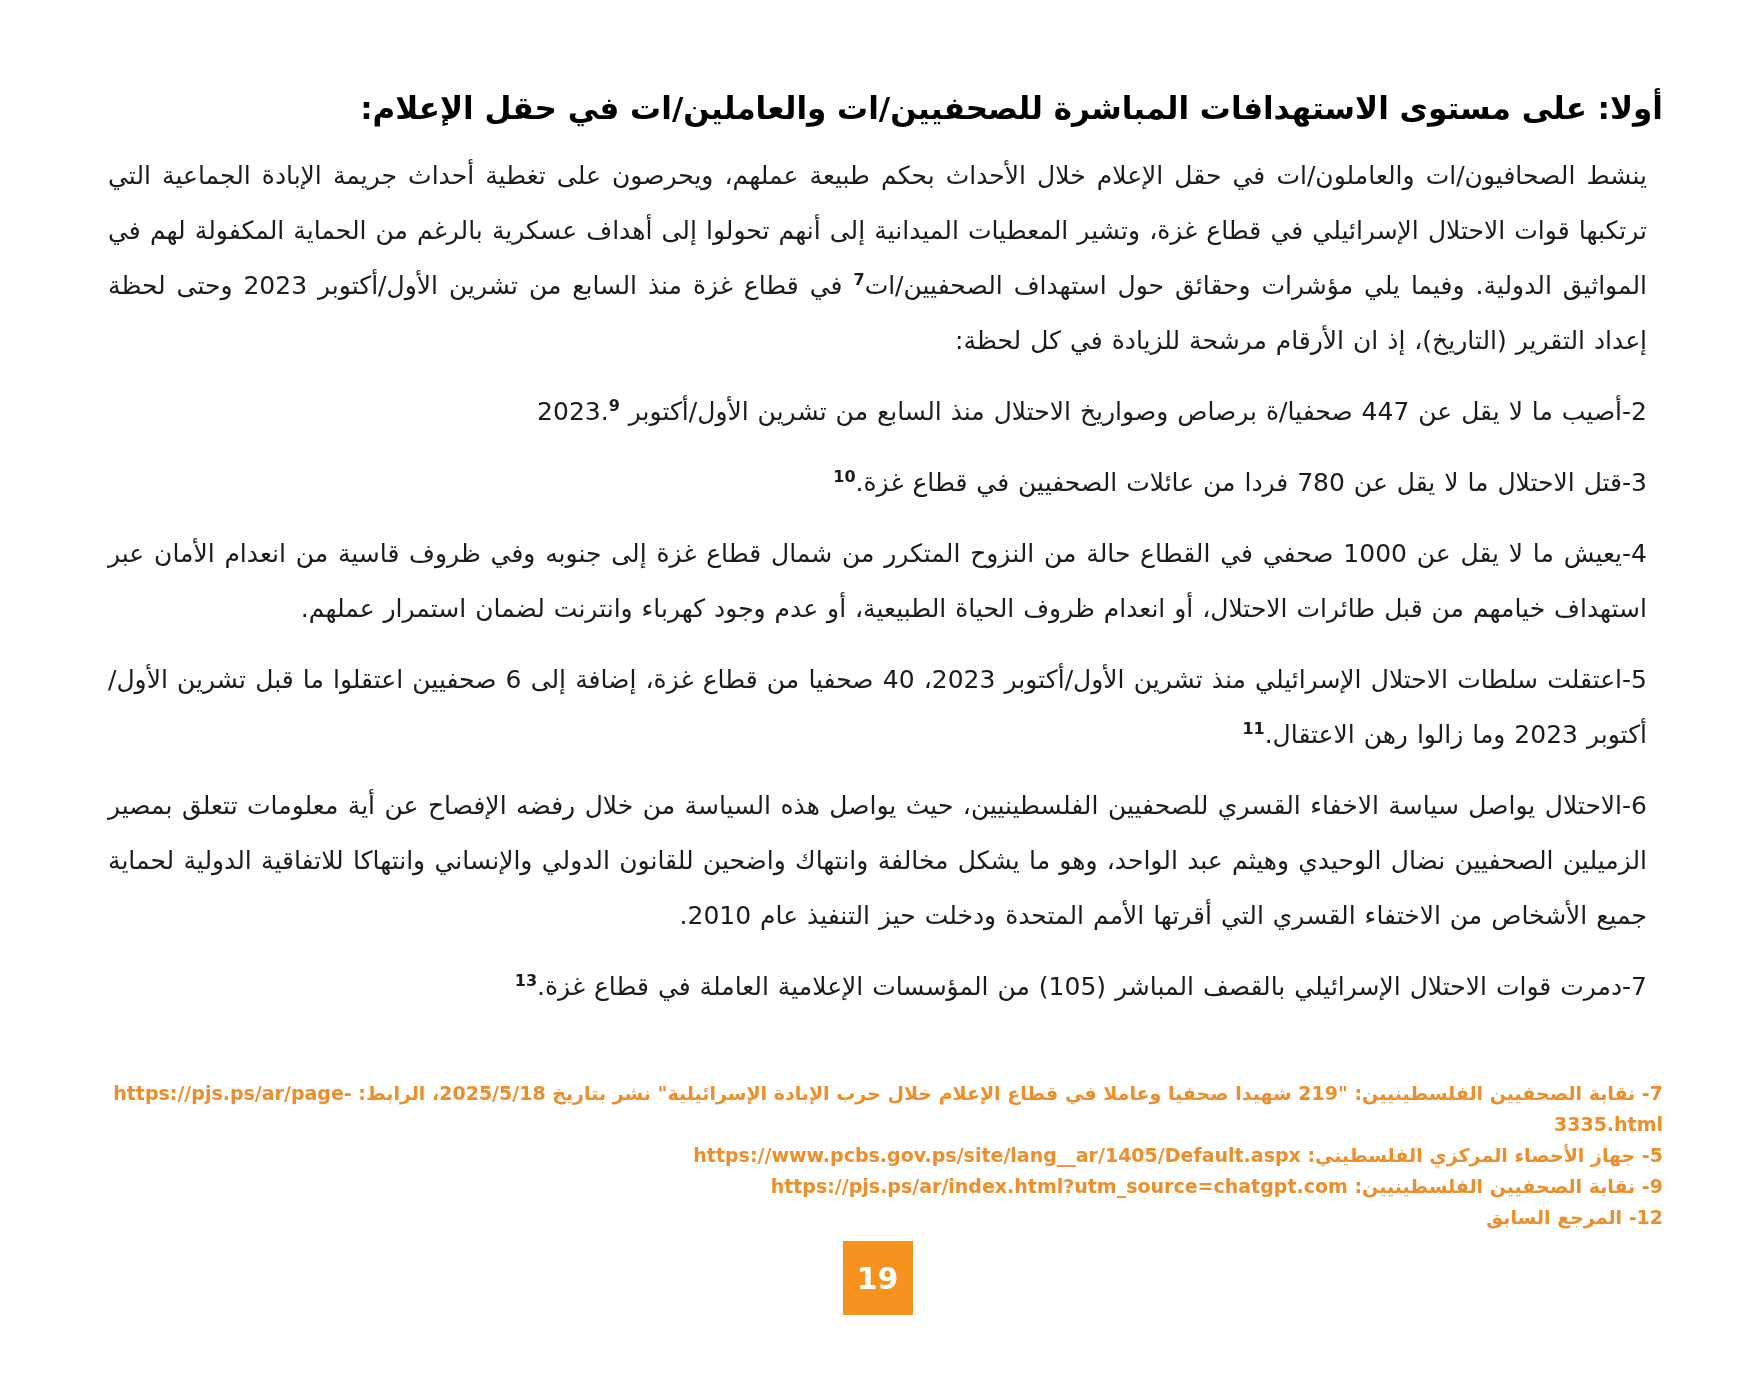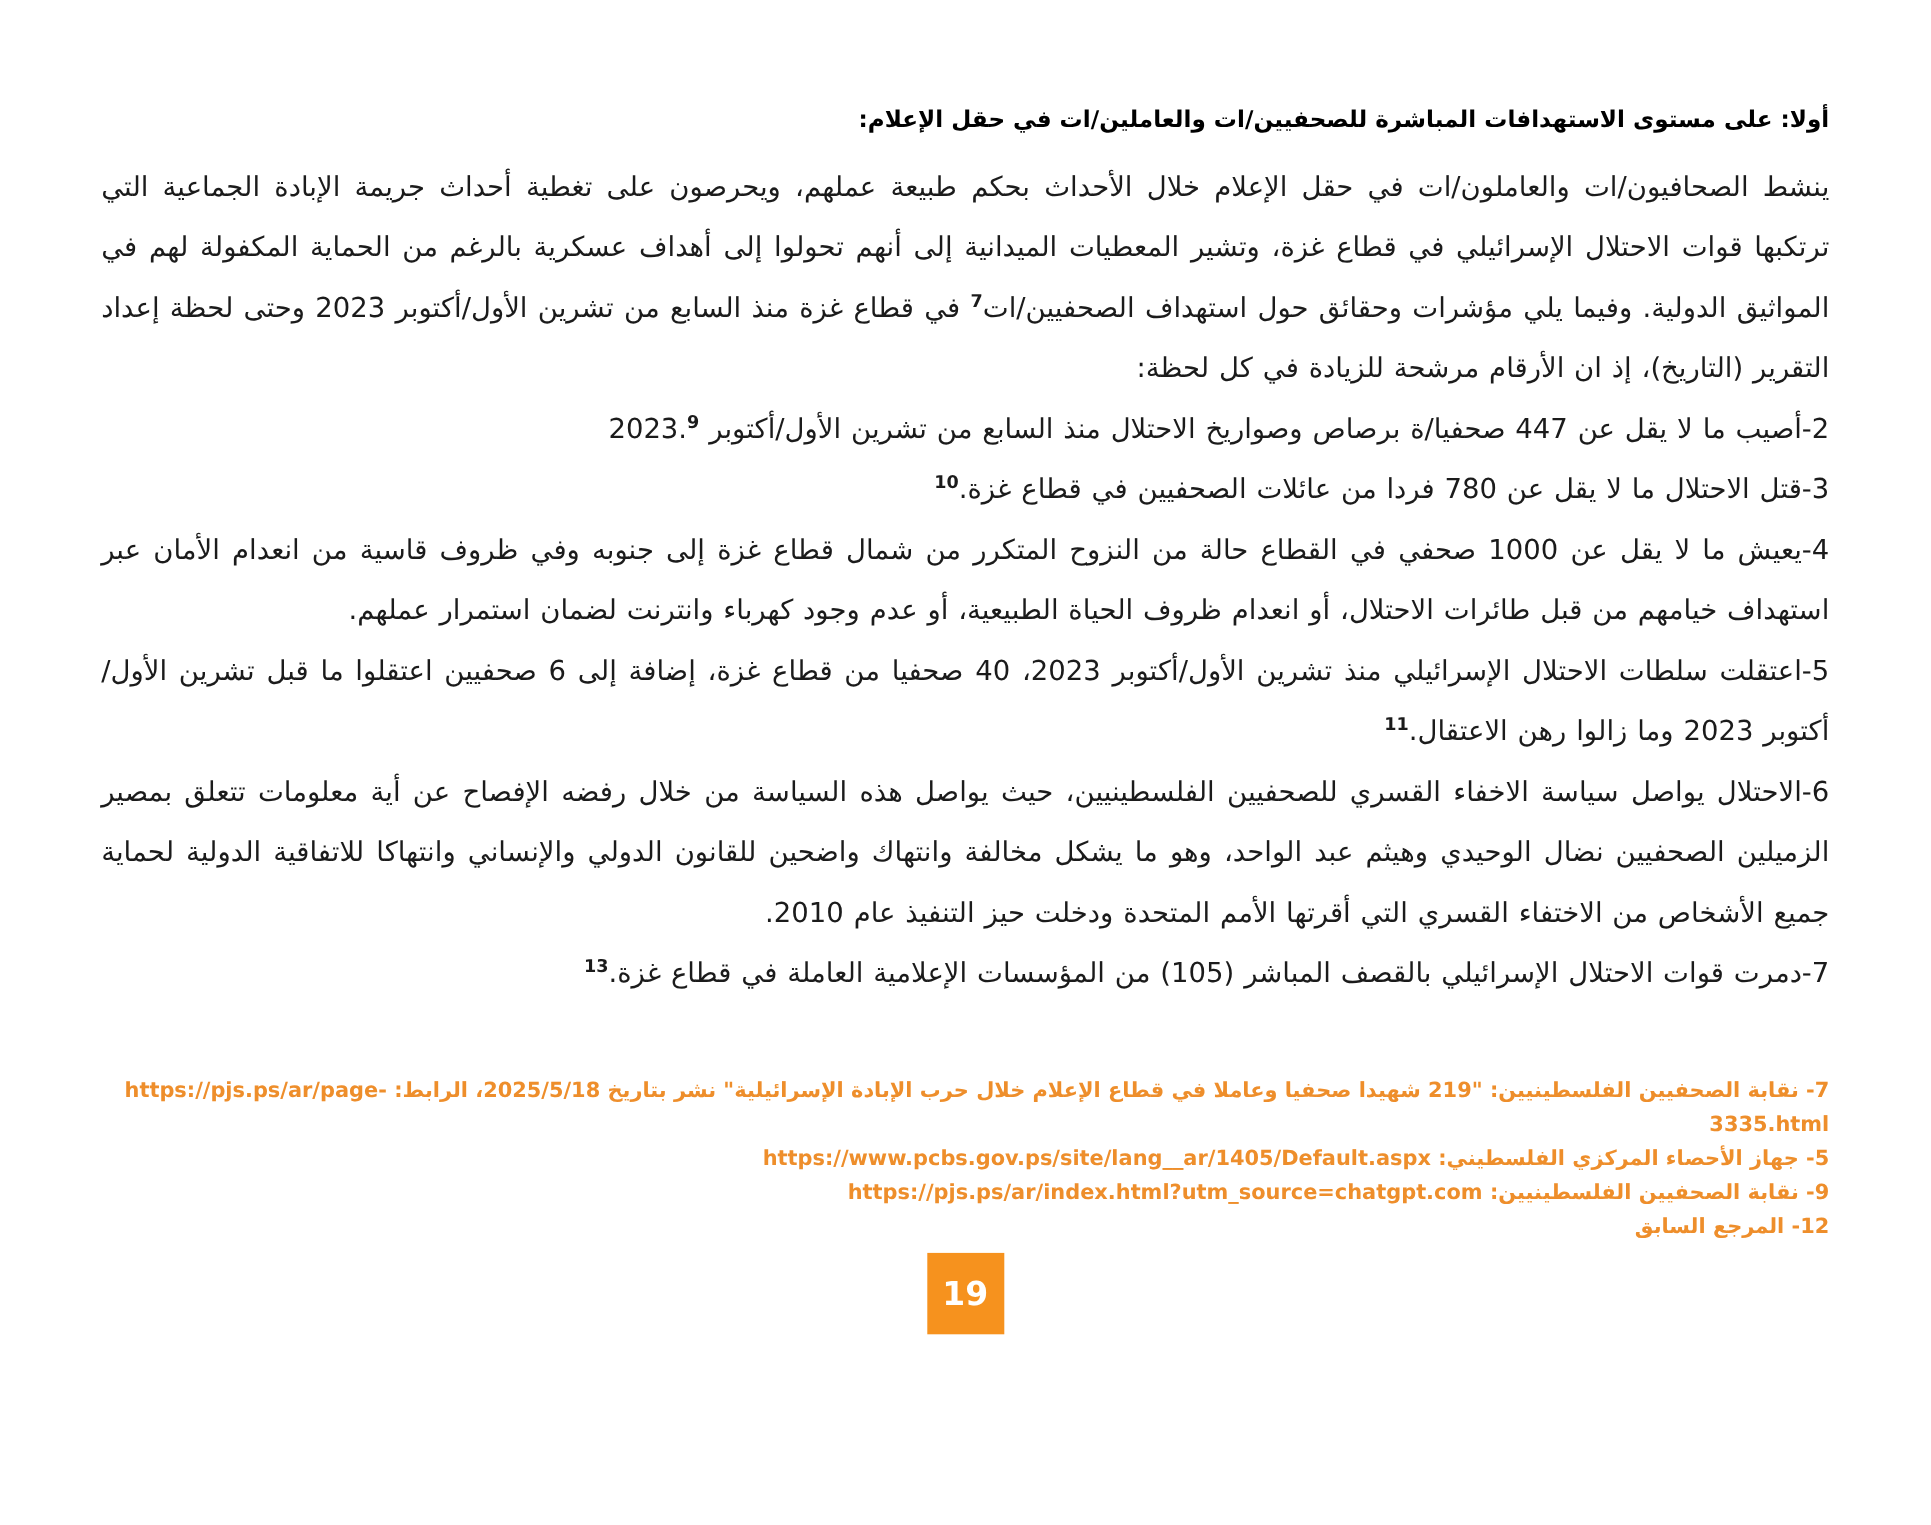--- a/index.html
+++ b/index.html
@@ -14,33 +14,33 @@
     height: 1386px;
     background: #ffffff;
     overflow: hidden;
     direction: rtl;
   }
   .content {
     padding: 84px 92px 0 92px;
     color: #1b1b1b;
   }
   h1.heading {
-    font-size: 21px;
+    font-size: 31px;
     font-weight: bold;
     color: #000000;
     text-align: right;
     margin: 0 0 10px 0;
     line-height: 48px;
   }
   p.body {
     font-size: 25px;
     line-height: 55px;
     text-align: justify;
     text-align-last: right;
-    margin: 0;
+    margin: 16px;
     color: #1b1b1b;
     word-spacing: 1px;
   }
   p.body sup {
     font-weight: bold;
     font-size: 16px;
     line-height: 0;
   }
   .footnotes {
     margin-top: 64px;

